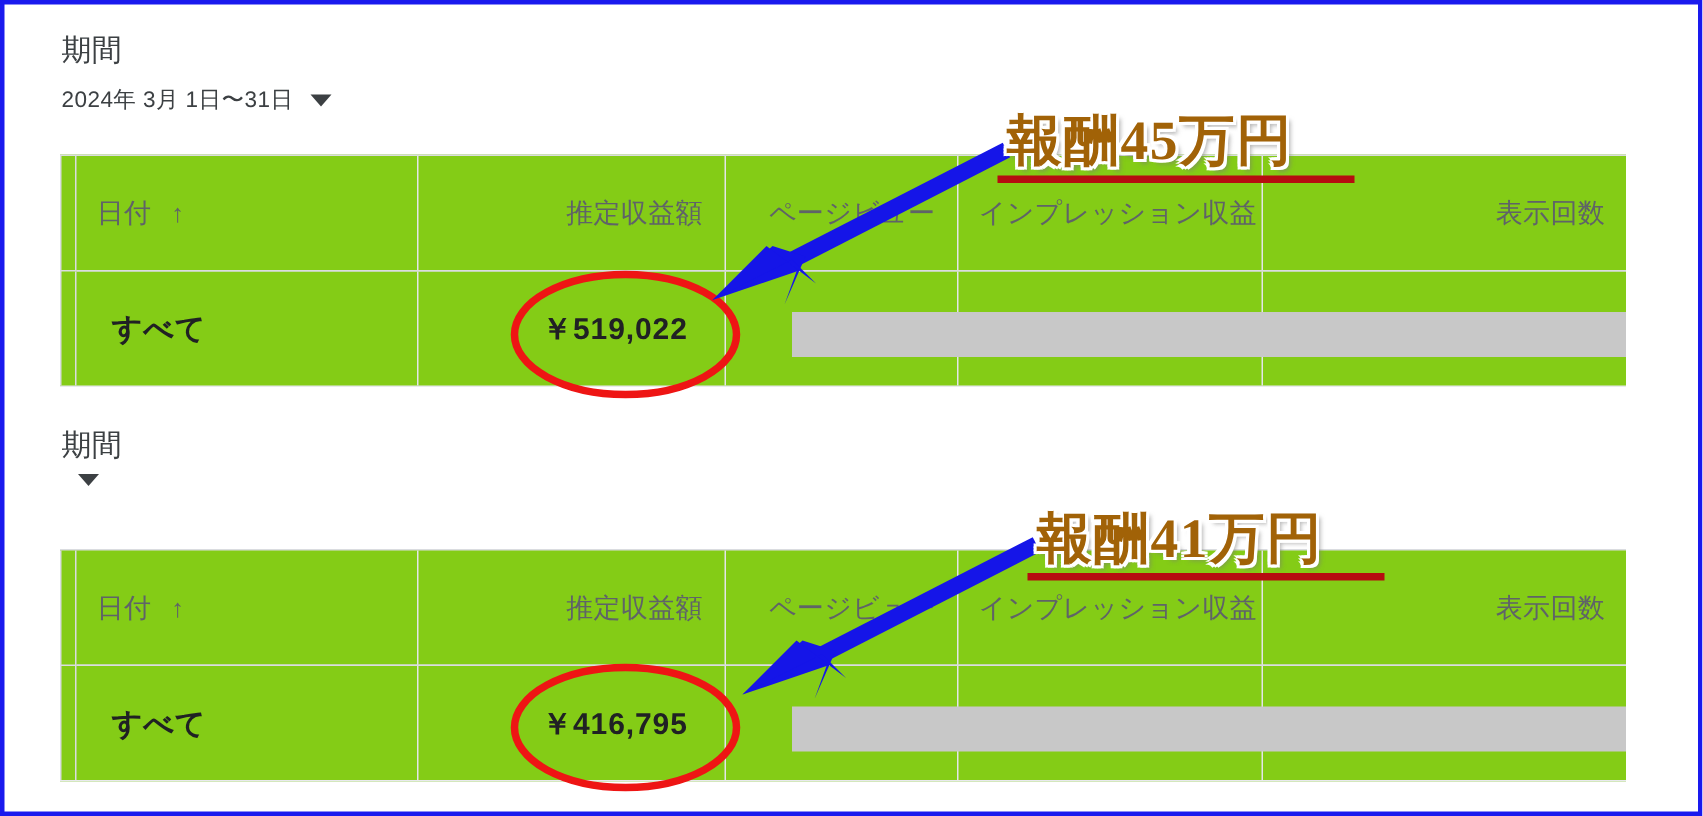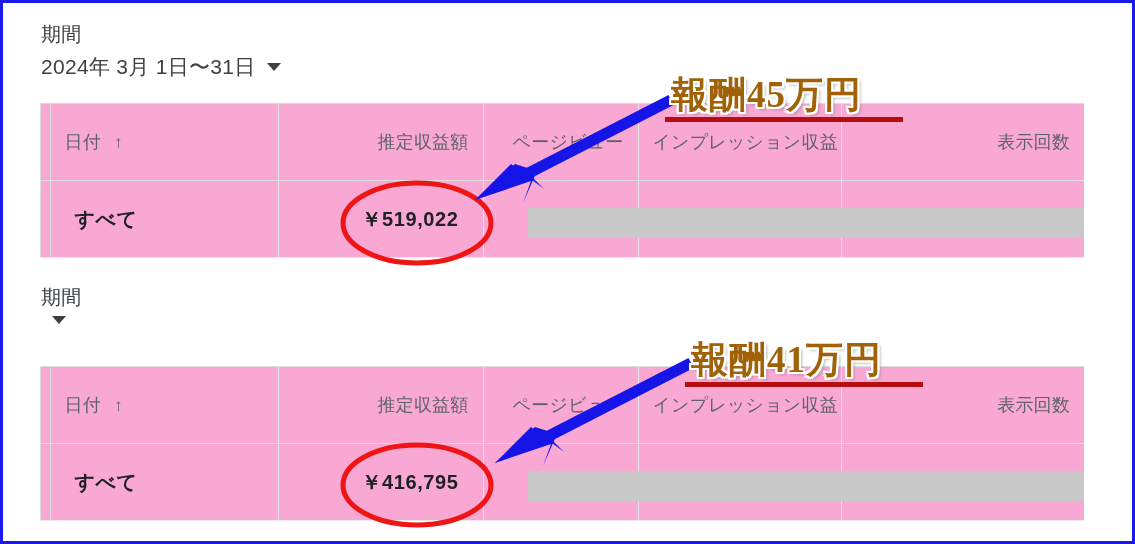--- a/index.html
+++ b/index.html
@@ -42,42 +42,42 @@
     line-height: 26px;
     color: #3c4043;
     letter-spacing: 0.2px;
   }
   .period-value-row {
     display: flex;
     align-items: center;
     margin-top: 6px;
   }
   .period-value {
-    font-size: 21px;
+    font-size: 15px;
     line-height: 28px;
     color: #3c4043;
     letter-spacing: 0.3px;
   }
   .caret {
     display: inline-block;
     width: 0;
     height: 0;
     margin-left: 11px;
     border-left: 7px solid transparent;
     border-right: 7px solid transparent;
     border-top: 8px solid #3c4043;
   }
 
   
   .table-outer {
     position: absolute;
     left: 37px;
     top: 100px;
     width: 1044px;
-    background: #f9a8d4;
+    background: #84cc16;
     border-top: 1px solid #dadce0;
     border-bottom: 1px solid #e8eaed;
   }
   .gutter-line {
     position: absolute;
     left: 0;
     top: 0;
     bottom: 0;
     width: 1px;
     background: #dadce0;

